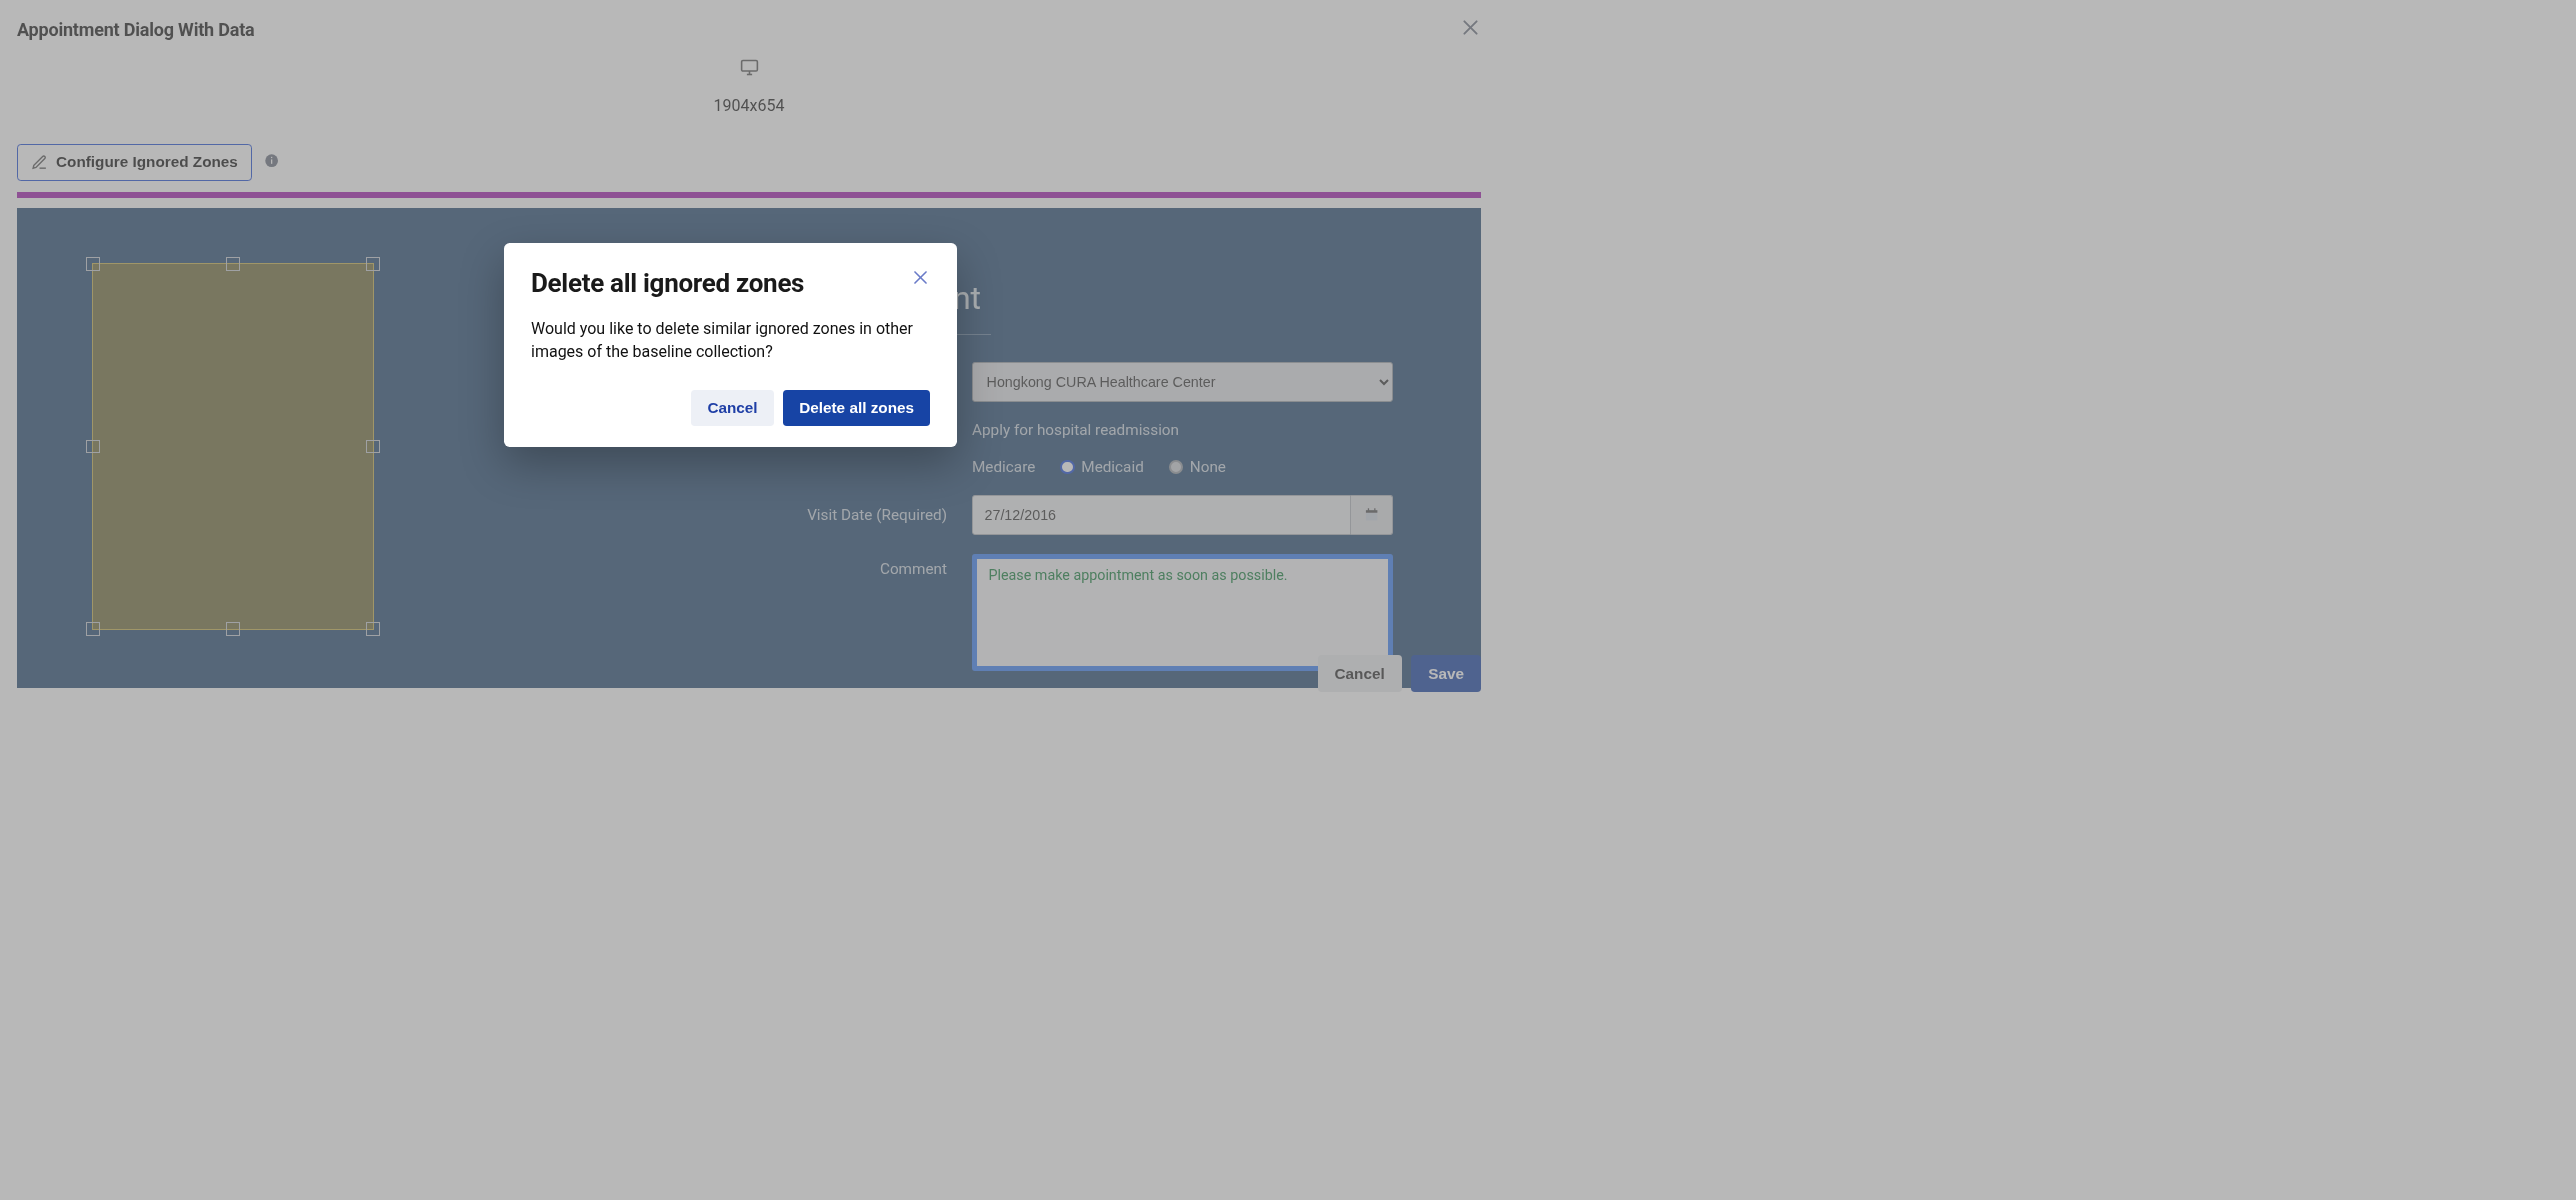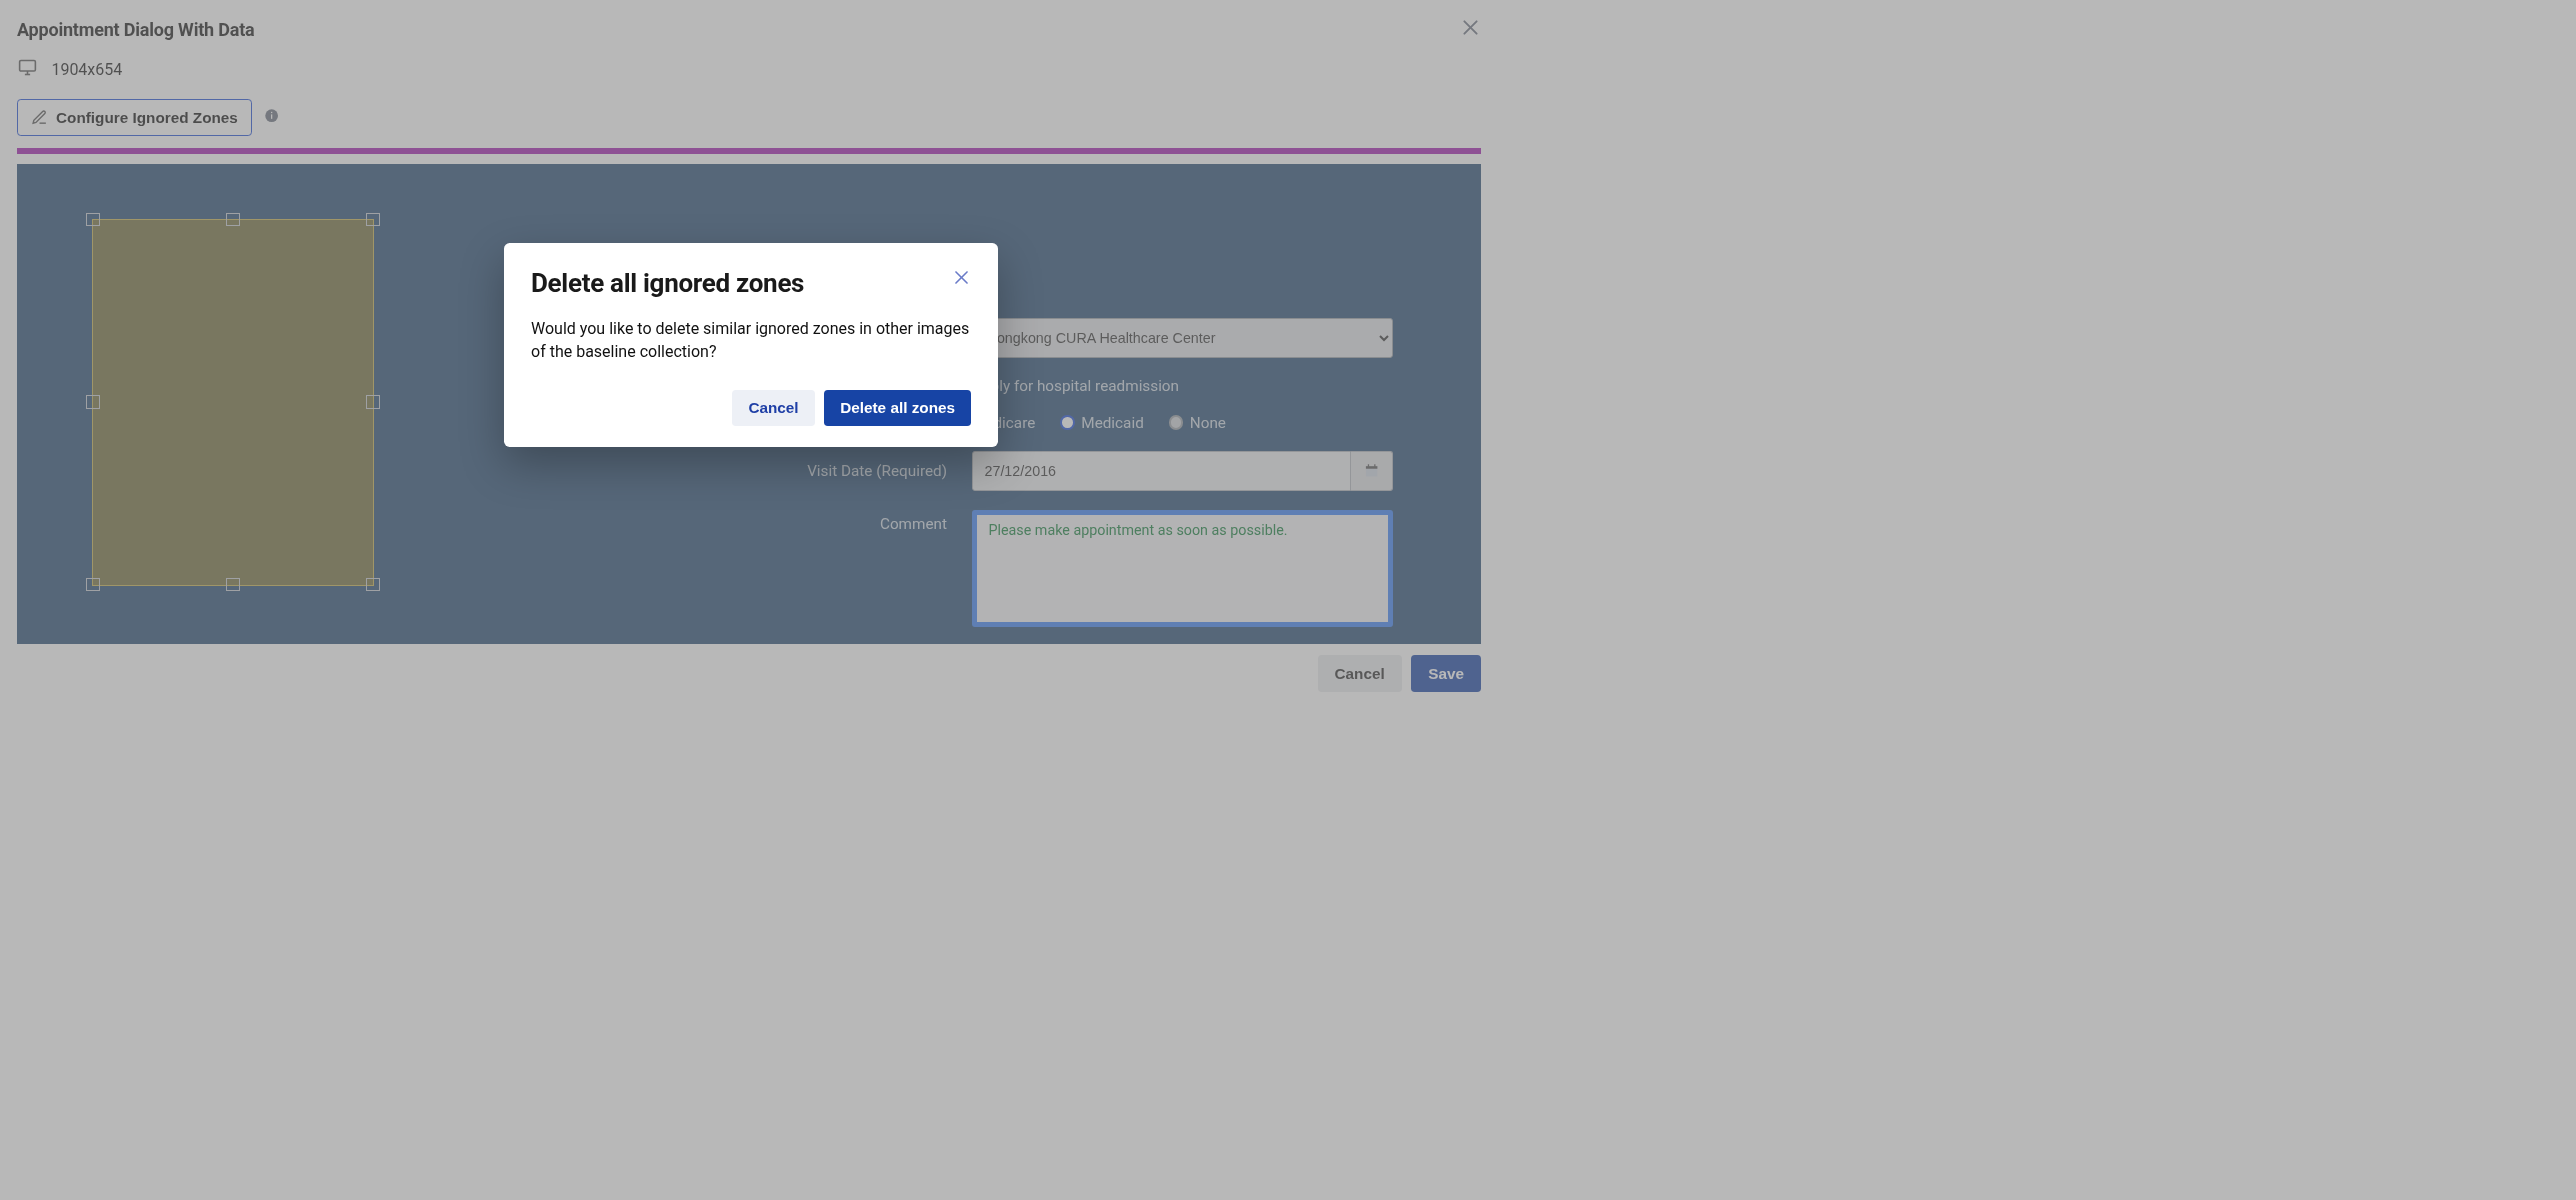--- a/index.html
+++ b/index.html
@@ -32,23 +32,24 @@
     }
     .close-x {
       color: #6b7280;
       cursor: pointer;
     }
 
     .dim-row {
       display: flex;
       align-items: center;
       gap: 13.4px;
-      margin-bottom: 17px;
+      margin-bottom: 29px;
       font-size: 16px;
       color: #1a1a1a;
+      flex-direction: column;
     }
     .monitor-icon { color: #555; }
 
     .config-row {
       display: flex;
       align-items: center;
       gap: 11.5px;
       padding-bottom: 11.5px;
       border-bottom: 6px solid #a21caf;
       margin-bottom: 9.6px;
@@ -195,21 +196,21 @@
       position: absolute; inset: 0;
       background: rgba(125, 125, 125, 0.55);
       z-index: 50;
     }
 
     .modal {
       position: absolute;
       z-index: 60;
       left: 504px;
       top: 243px;
-      width: 494px;
+      width: 453px;
       background: #fff;
       border-radius: 5.7px;
       box-shadow: 0 17px 44px rgba(0,0,0,0.28);
       padding: 25px 27px 21px;
     }
     .modal-head {
       display: flex;
       align-items: flex-start;
       justify-content: space-between;
       margin-bottom: 19px;

